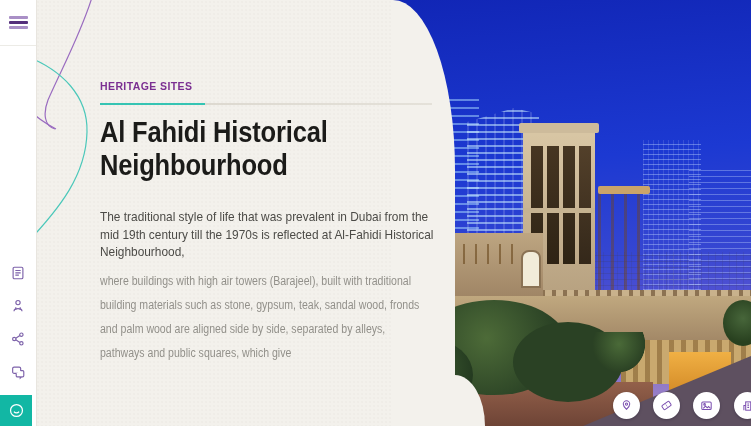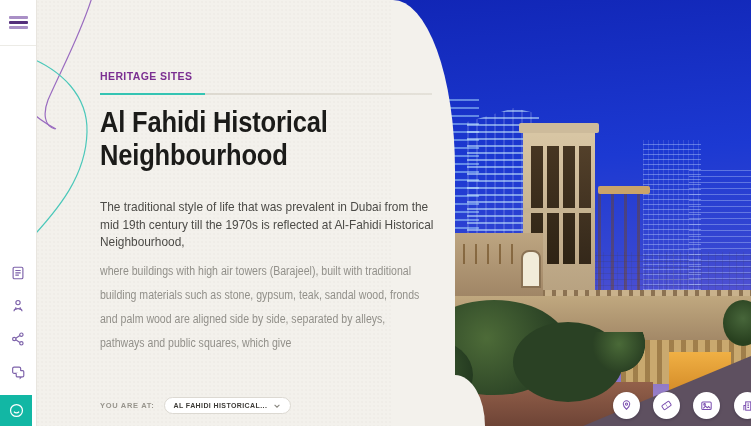--- a/index.html
+++ b/index.html
@@ -12,21 +12,21 @@
   .menu-btn{position:absolute;left:0;top:0;width:36px;height:46px;background:#fff;border:none;border-bottom:1px solid #ecebe6;display:flex;align-items:center;justify-content:center;cursor:pointer;padding:0;}
   .menu-bars{display:flex;flex-direction:column;gap:2.5px;width:19px;}
   .menu-bars i{display:block;height:2.6px;border-radius:1px;background:#a98fc6;}
   .menu-bars i.mid{background:#55307c;}
   .side-icons{position:absolute;left:0;bottom:42px;width:36px;display:flex;flex-direction:column;align-items:center;gap:9px;}
   .side-icon{width:24px;height:24px;display:flex;align-items:center;justify-content:center;background:none;border:none;padding:0;cursor:pointer;color:#7d62aa;}
   .side-icon svg{width:16px;height:16px;}
   .happiness-btn{position:absolute;left:0;bottom:0;width:32px;height:31px;border:none;background:#12b7a4;display:flex;align-items:center;justify-content:center;cursor:pointer;color:#fff;padding:0;}
   .happiness-btn svg{width:17px;height:17px;}
   
-  .content{position:absolute;inset:0;z-index:4;}
+  .content{position:absolute;inset:0;z-index:4;margin-top:10px;}
   .eyebrow{position:absolute;left:100px;top:70px;font-size:10.5px;font-weight:700;letter-spacing:.4px;color:#7b2f92;}
   .divider{position:absolute;left:100px;top:93px;width:332px;height:2px;background:linear-gradient(90deg,#35c4b3 0,#35c4b3 105px,#ddd9d0 105px,#e4e1d9 100%);}
   .type-narrow{transform:scaleX(.88);transform-origin:0 0;}
   .page-title{position:absolute;left:100px;top:106px;width:300px;margin:0;font-size:29px;line-height:33px;font-weight:700;color:#1b1b19;letter-spacing:-.2px;}
   .intro{position:absolute;left:100px;top:198px;width:382px;margin:0;font-size:13.5px;line-height:17.6px;color:#4c4b47;}
   .body-text{position:absolute;left:100px;top:259px;width:368px;margin:0;font-size:12px;line-height:24px;color:#92908a;}
   .breadcrumb-row{position:absolute;left:100px;top:397px;display:flex;align-items:center;gap:9px;}
   .you-are-at{font-size:7.5px;letter-spacing:.7px;color:#97948c;font-weight:700;}
   .loc-pill{display:flex;align-items:center;gap:6px;height:17px;padding:0 9px;background:#fff;border:1px solid #dcd9d2;border-radius:9px;cursor:pointer;font-family:inherit;}
   .loc-pill span{font-size:7px;font-weight:700;letter-spacing:.4px;color:#3c3a36;}
@@ -163,29 +163,20 @@
       </svg>
     </button>
   </div>
 
   <main class="content">
     <div class="eyebrow">HERITAGE SITES</div>
     <div class="divider"></div>
     <h1 class="page-title type-narrow">Al Fahidi Historical Neighbourhood</h1>
     <p class="intro type-narrow">The traditional style of life that was prevalent in Dubai from the mid 19th century till the 1970s is reflected at Al-Fahidi Historical Neighbourhood,</p>
     <p class="body-text type-narrow">where buildings with high air towers (Barajeel), built with traditional building materials such as stone, gypsum, teak, sandal wood, fronds and palm wood are aligned side by side, separated by alleys, pathways and public squares, which give</p>
-    <div class="breadcrumb-row">
-      <span class="you-are-at">YOU ARE AT:</span>
-      <button class="loc-pill">
-        <span>AL FAHIDI HISTORICAL...</span>
-        <svg viewBox="0 0 10 10" fill="none" stroke="currentColor" stroke-width="1.4">
-            <path d="M2 3.5 5 6.5 8 3.5"></path>
-          </svg>
-      </button>
-    </div>
   </main>
 
   <aside class="sidebar">
     <button class="menu-btn">
       <span class="menu-bars">
           <i></i>
           <i class="mid"></i>
           <i></i>
         </span>
     </button>

